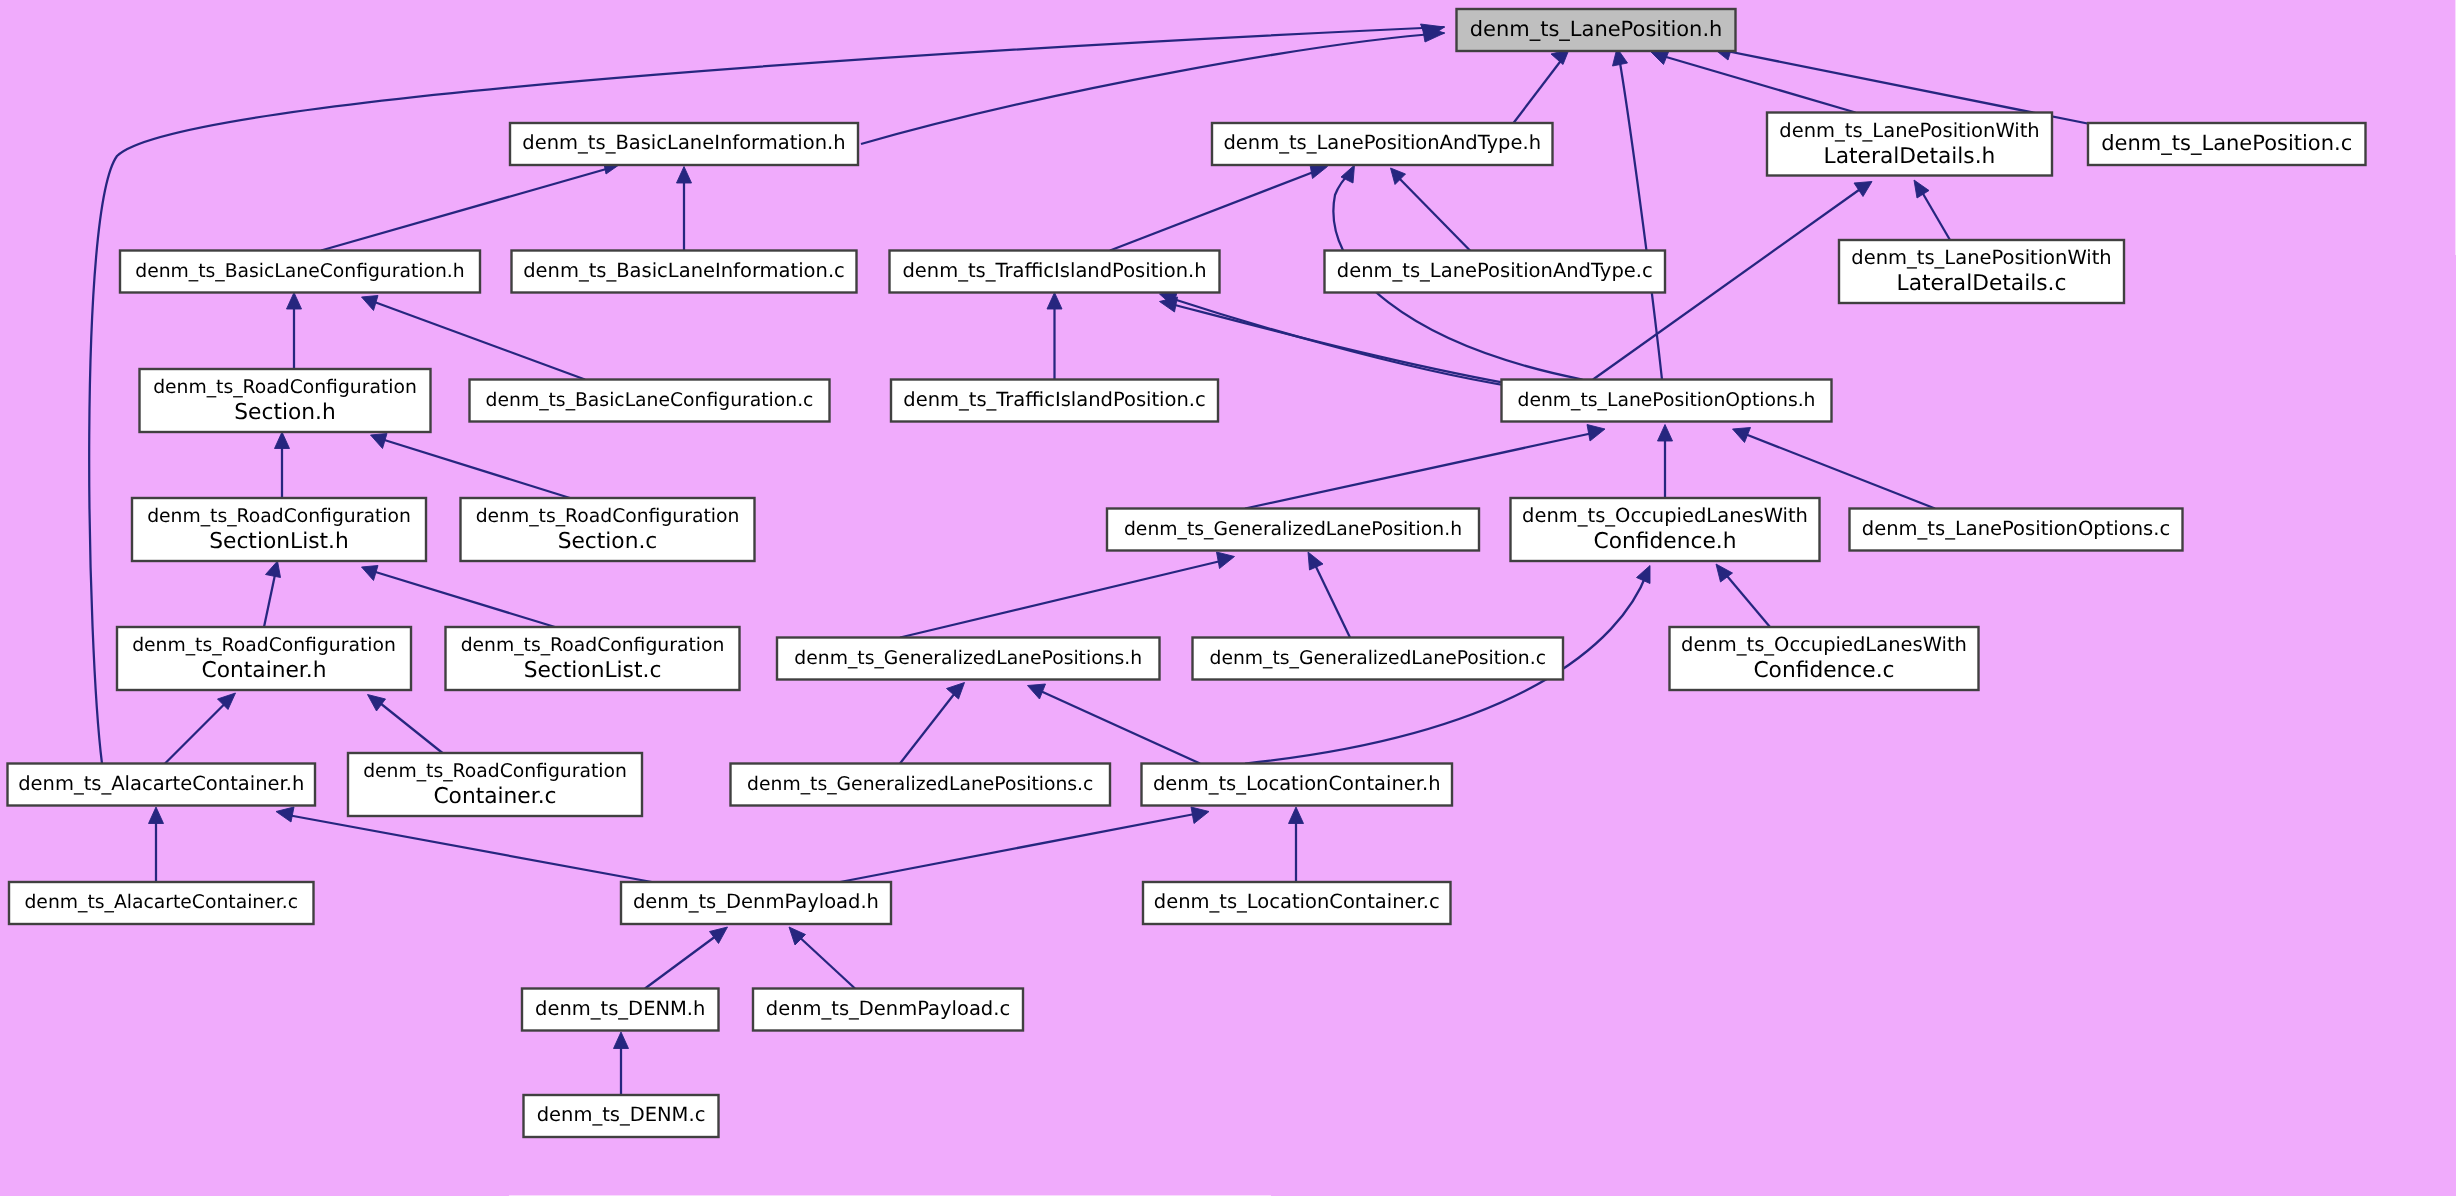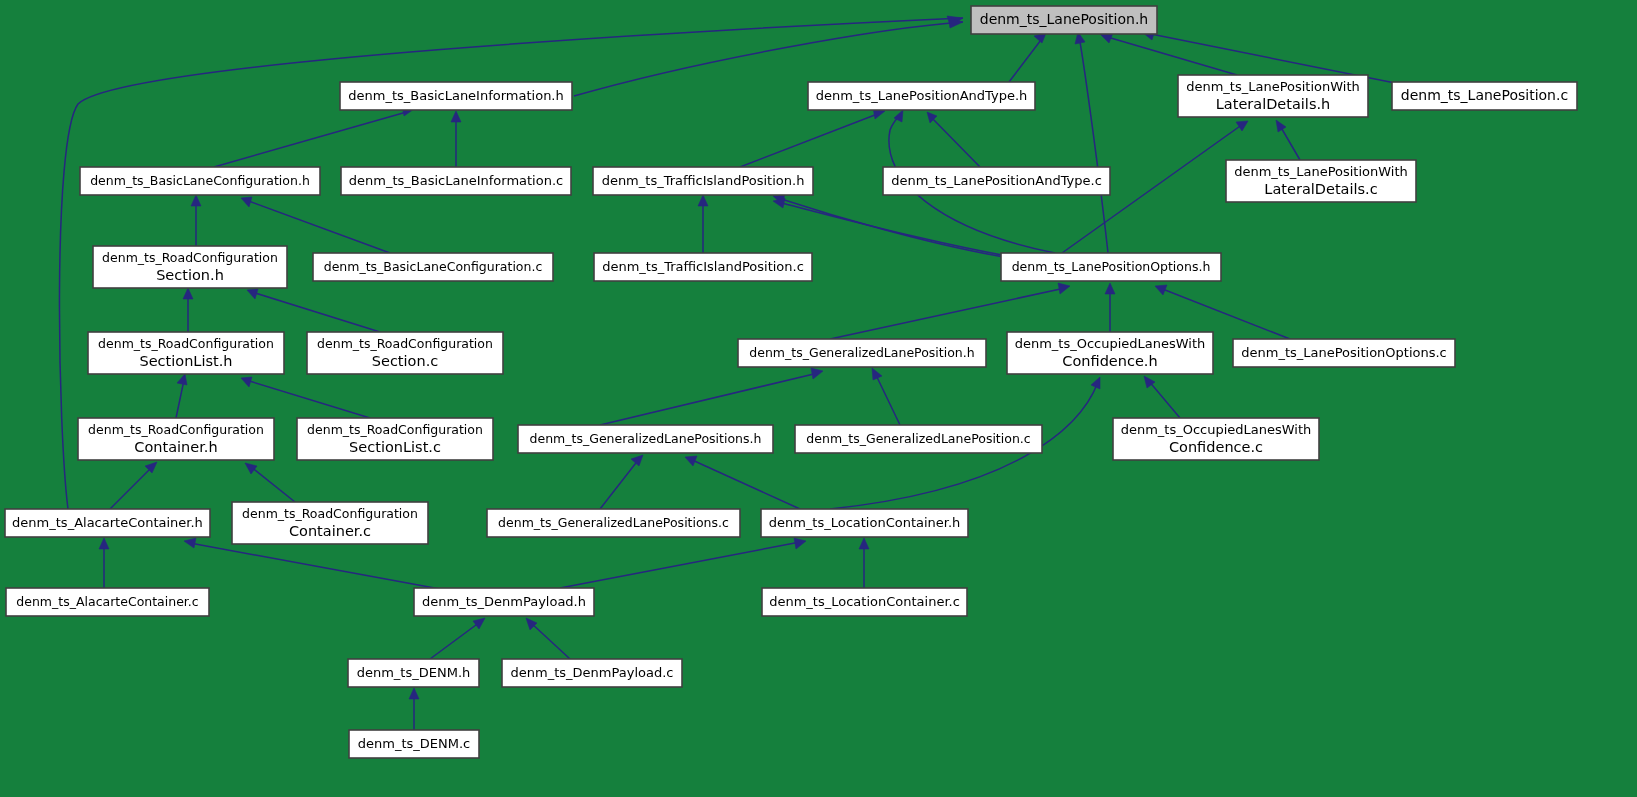--- a/index.html
+++ b/index.html
@@ -4,21 +4,21 @@
 <style>
   html, body {
     margin: 0;
     padding: 0;
     background: #ffffff;
   }
   #canvas-wrap {
     position: relative;
     width: 1637px;
     height: 797px;
-    background: #15803d;
+    background: #f0abfc;
     overflow: hidden;
     font-family: "DejaVu Sans", sans-serif;
   }
   svg#graph {
     position: absolute;
     left: 0;
     top: 0;
     width: 1637px;
     height: 797px;
     display: block;

